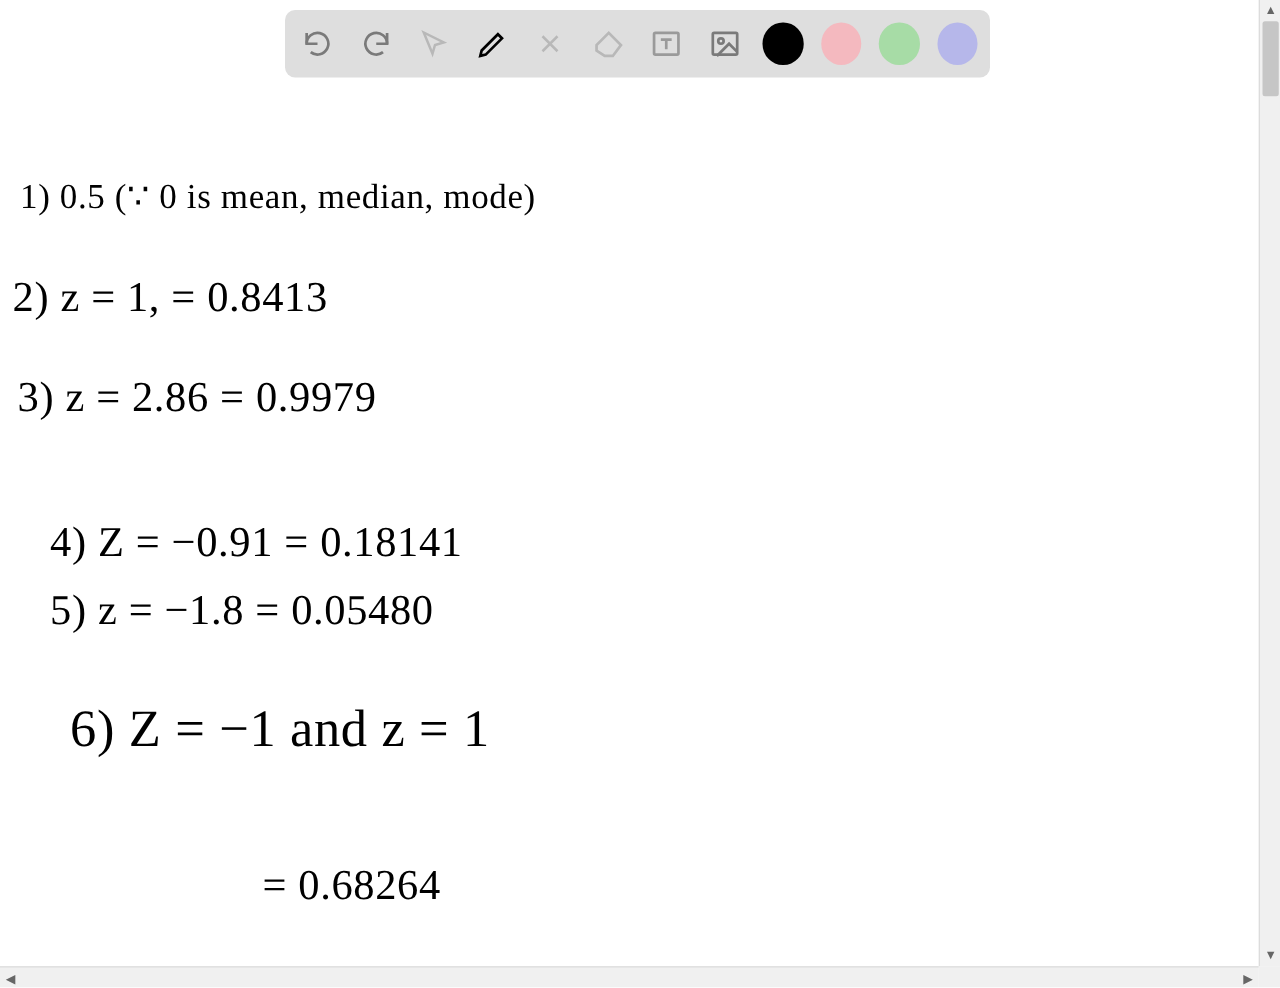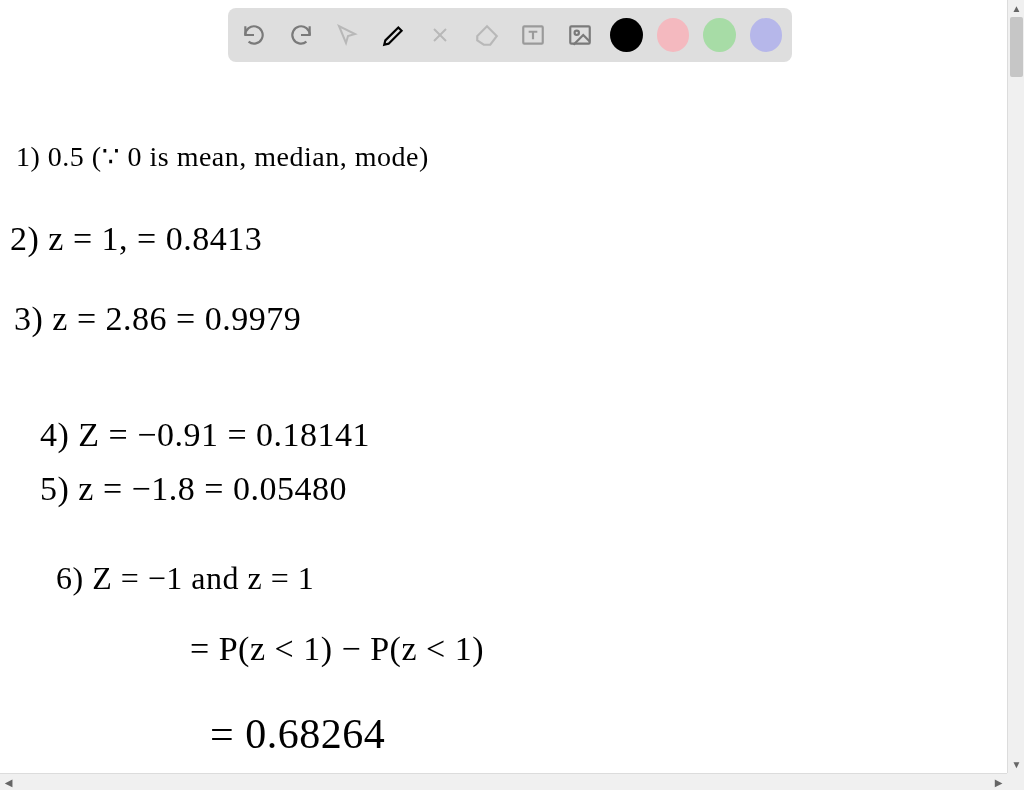--- a/index.html
+++ b/index.html
@@ -90,23 +90,23 @@
     font-size: 34px;
     white-space: nowrap;
     font-weight: 500;
     letter-spacing: 0.5px;
   }
   .l1 { left: 6px;  top: 28px; font-size: 28px; margin-top: 22px; }
   .l2 { left: 0;   top: 130px; font-size: 34px; text-align: center; }
   .l3 { left: 4px;  top: 210px; font-size: 34px; }
   .l4 { left: 30px;  top: 310px; font-size: 34px; margin-top: 16px; }
   .l5 { left: 30px;  top: 380px; font-size: 34px; }
-  .l6 { left: 46px;  top: 470px; font-size: 32px; }
+  .l6 { left: 46px;  top: 470px; font-size: 42px; }
   .l7 { left: 180px; top: 540px; font-size: 34px; }
-  .l8 { left: 200px; top: 600px; font-size: 42px; margin-top: 20px; }
+  .l8 { left: 200px; top: 600px; font-size: 34px; }
 </style>
 </head>
 <body>
 
 <div class="toolbar">
   <div class="tool" title="Undo">
     <svg width="26" height="26" viewBox="0 0 24 24" fill="none" stroke="#7a7a7a" stroke-width="2">
         <path d="M4 12a8 8 0 1 1 3 6.2"></path>
         <path d="M4 4v8h8"></path>
       </svg>
@@ -157,21 +157,20 @@
   <div class="swatch sw-lav"></div>
 </div>
 
 <div class="canvas">
   <div class="line l1">1)   0.5   (∵ 0 is mean, median, mode)</div>
   <div class="line l2">2)   z = 1,    =  0.8413</div>
   <div class="line l3">3)  z = 2.86   =   0.9979</div>
   <div class="line l4">4)   Z = −0.91    =   0.18141</div>
   <div class="line l5">5)    z = −1.8    =    0.05480</div>
   <div class="line l6">6)   Z = −1   and   z = 1</div>
-  <div class="line l7">=   P(z &lt; 1) − P(z &lt; 1)</div>
   <div class="line l8">=   0.68264</div>
 </div>
 
 <div class="scroll-v">
   <div class="up">▲</div>
   <div class="thumb"></div>
   <div class="down">▼</div>
 </div>
 <div class="scroll-h">
   <div class="left">◀</div>

